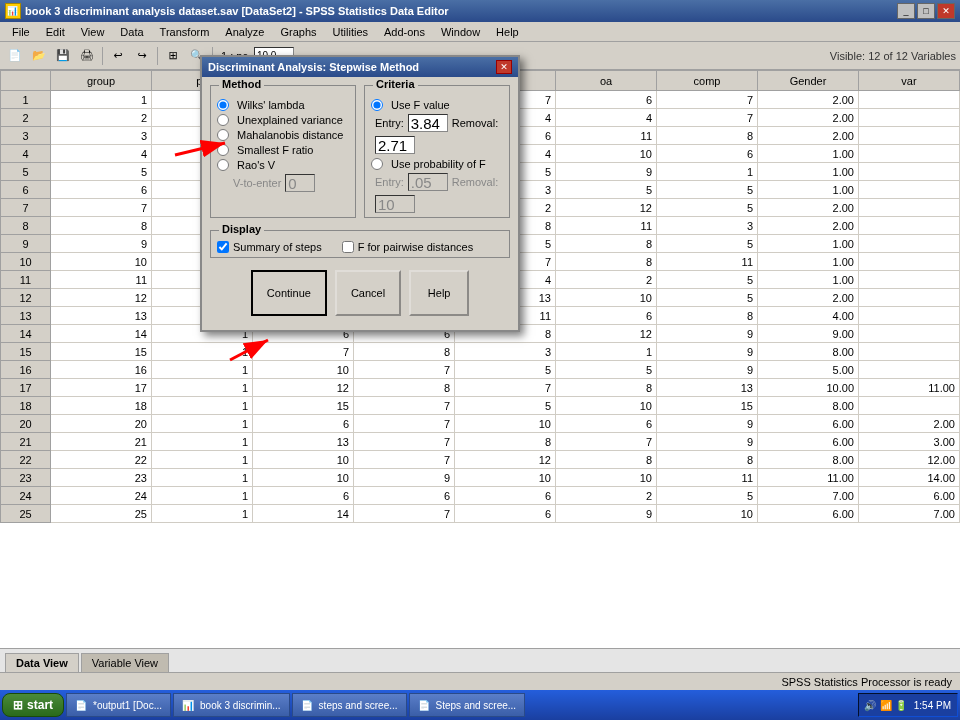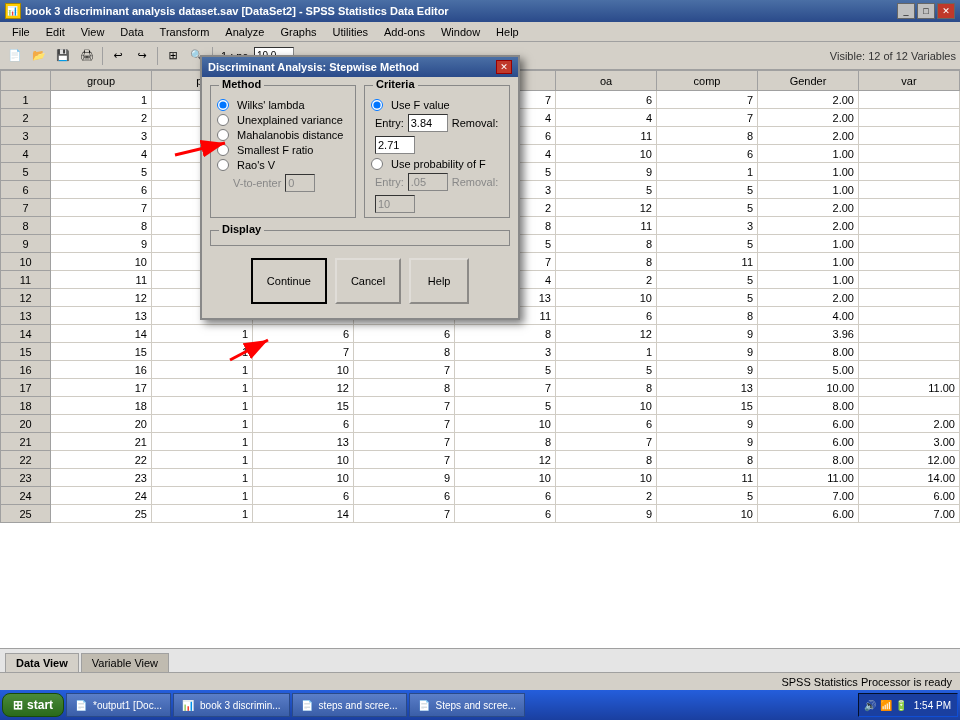--- a/index.html
+++ b/index.html
@@ -207,21 +207,21 @@
       left: 8px;
       background: #d4d0c8;
       padding: 0 3px;
       font-size: 11px;
       font-weight: bold;
     }
     .radio-row { display: flex; align-items: center; gap: 8px; margin: 3px 0; }
     .radio-input { width: 12px; height: 12px; cursor: pointer; }
     .radio-label { font-size: 11px; cursor: pointer; }
     .radio-label.selected { color: #000; }
-    .criteria-field { width: 40px; height: 18px; border: 1px inset #888; background: white; font-size: 11px; padding: 1px 2px; }
+    .criteria-field { width: 40px; height: 18px; border: 1px inset #888; background: white; font-size: 15px; padding: 1px 2px; }
     .criteria-field.disabled { background: #d4d0c8; color: #888; }
     .checkbox-row { display: flex; align-items: center; gap: 4px; }
     .chk { width: 12px; height: 12px; cursor: pointer; }
 
     
     .modal-buttons { display: flex; justify-content: center; gap: 8px; padding: 6px 8px; }
     .modal-btn {
       padding: 15px 14px;
       background: #d4d0c8;
       border: 2px outset #e0ddd8;
@@ -465,21 +465,21 @@
             </tr>
             <tr>
               <td>14</td>
               <td>14</td>
               <td>1</td>
               <td>6</td>
               <td>6</td>
               <td>8</td>
               <td>12</td>
               <td>9</td>
-              <td>3.96</td>
+              <td>9.00</td>
               <td></td>
             </tr>
             <tr>
               <td>15</td>
               <td>15</td>
               <td>1</td>
               <td>7</td>
               <td>8</td>
               <td>3</td>
               <td>1</td>
@@ -668,20 +668,30 @@
             <span class="disabled-text">Entry:</span>
             <input class="criteria-field disabled" value=".05" disabled="" style="">
             <span class="disabled-text">Removal:</span>
             <input class="criteria-field disabled" value="10" disabled="" style="">
           </div>
         </div>
       </div>
 
       <div class="group-box" style="margin-top:6px; padding-top:10px;">
         <span class="group-box-title">Display</span>
+        <div style="display:flex; gap:20px;">
+          <div class="checkbox-row">
+            <input type="checkbox" class="chk" checked="" style="">
+            <label>Summary of steps</label>
+          </div>
+          <div class="checkbox-row">
+            <input type="checkbox" class="chk" style="">
+            <label>F for pairwise distances</label>
+          </div>
+        </div>
       </div>
 
       <div class="modal-buttons">
         <button class="modal-btn default">Continue</button>
         <button class="modal-btn">Cancel</button>
         <button class="modal-btn">Help</button>
       </div>
     </div>
   </div>
 </div>

